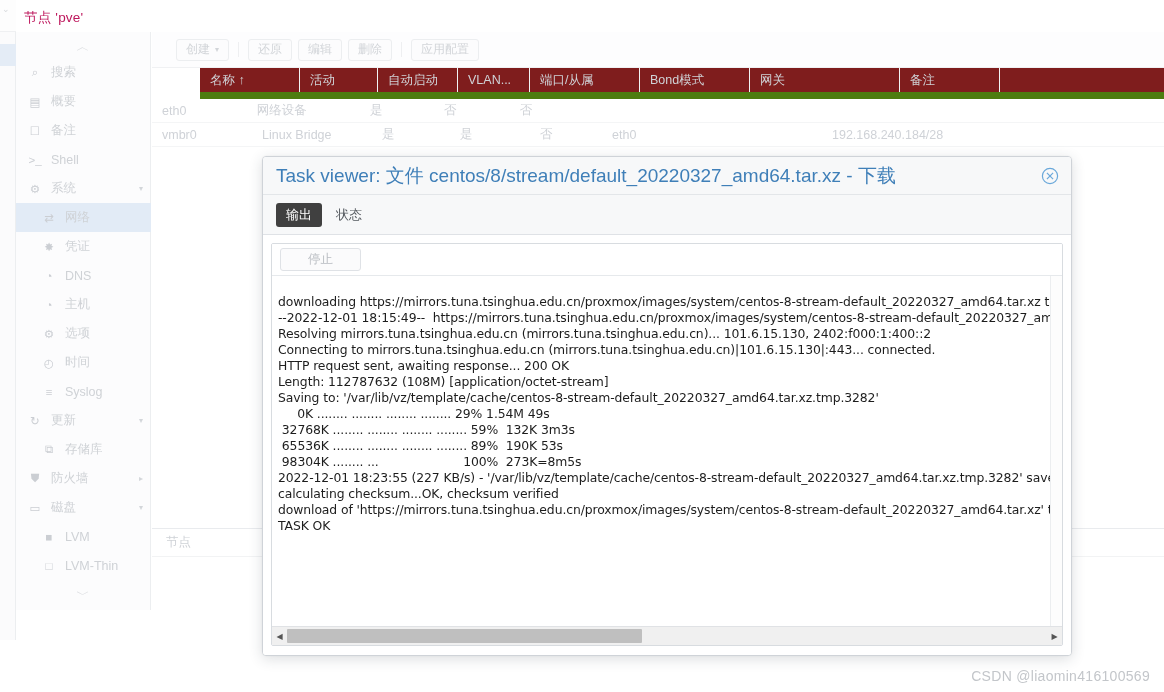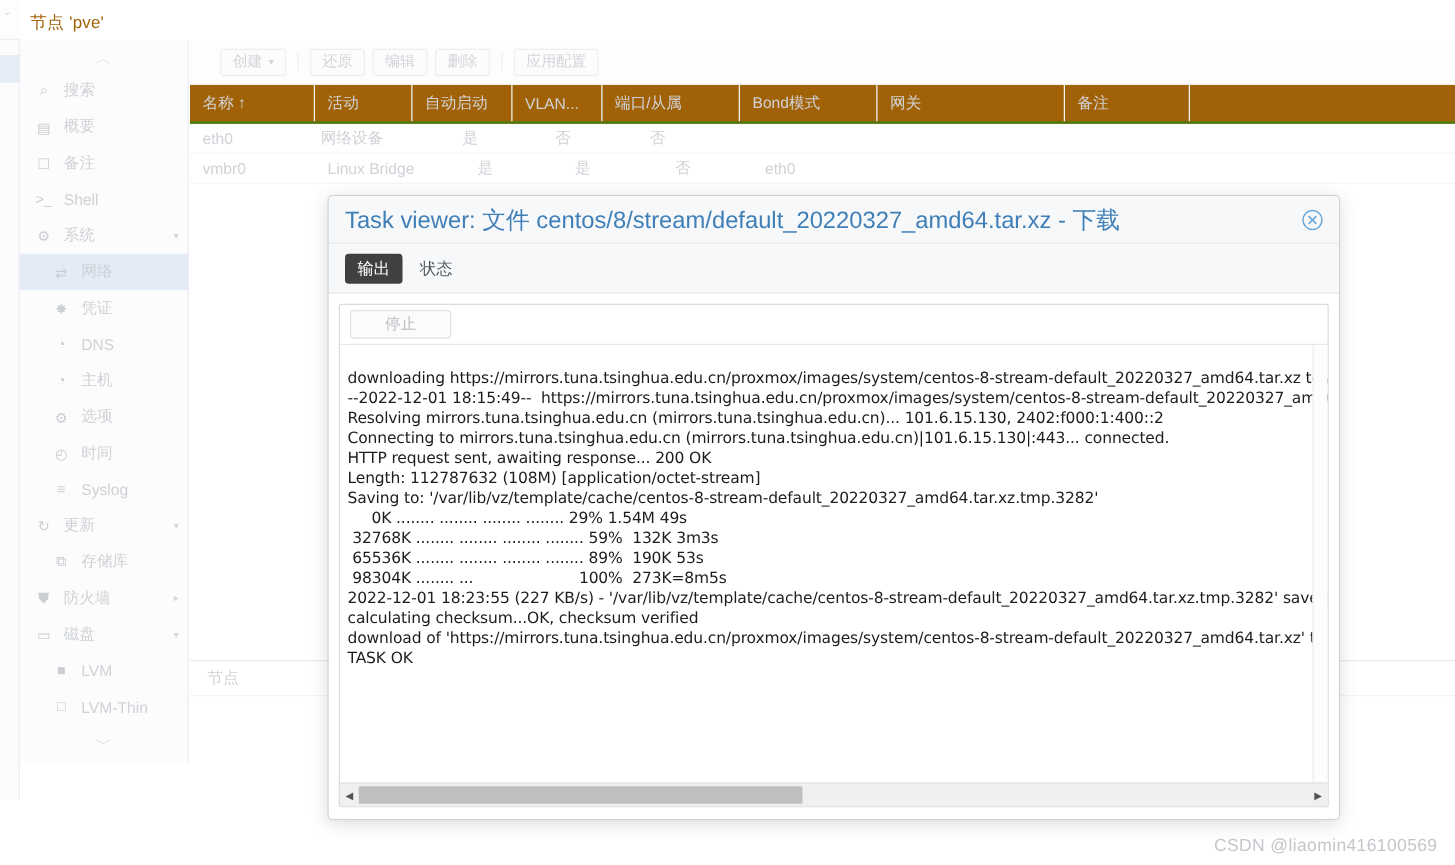--- a/index.html
+++ b/index.html
@@ -25,21 +25,21 @@
   }
   .left-strip-chev {
     position:absolute; left:2px; top:4px; font-size:9px; color:#d8dadd;
   }
   .left-strip-sel {
     position:absolute; left:0; top:44px; width:16px; height:22px;
     background:#e4ecf6;
   }
 
   .node-title {
-    position:absolute; left:24px; top:9px; font-size:13.5px; color:#a16207;
+    position:absolute; left:24px; top:9px; font-size:13.5px; color:#be185d;
     letter-spacing:.2px;
   }
 
   .sidebar {
     position:absolute; left:16px; top:32px; width:135px; height:578px;
     background:#fcfcfd; border-right:1px solid #eceef0;
   }
   .sb-collapse {
     position:absolute; left:0; right:0; top:6px; height:18px;
     text-align:center; color:#dcdee1; font-size:13px; line-height:18px;
@@ -72,21 +72,21 @@
     display:flex; align-items:center; padding-left:24px; gap:6px;
   }
   .tb-btn {
     border:1px solid #eceef0; border-radius:3px; background:#fcfcfd;
     font-size:12px; color:#d2d5d9; padding:3px 9px; height:22px;
     display:flex; align-items:center; gap:5px; white-space:nowrap;
   }
   .tb-sep { width:1px; height:15px; background:#eeeff1; margin:0 3px; }
 
   .tbl { position:absolute; left:0; top:36px; right:0; }
-  .tbl-head { display:flex; height:31px; border-bottom:2px solid #4d7c0f; background:#a16207; }
+  .tbl-head { display:flex; height:31px; border-bottom:7px solid #4d7c0f; background:#7f1d1d;margin-left:48px; }
   .th {
     font-size:12.5px; color:#d0d3d7; display:flex; align-items:center;
     padding-left:10px; border-right:1px solid #f2f3f4; white-space:nowrap; overflow:hidden;
   }
   .tr { display:flex; height:24px; border-bottom:1px solid #f4f5f6; }
   .td { font-size:12.5px; color:#cfd2d7; display:flex; align-items:center;
         padding-left:10px; white-space:nowrap; overflow:hidden; }
 
   .bottom-panel {
     position:absolute; left:0; bottom:0; right:0; height:82px;
@@ -334,20 +334,21 @@
               <div class="td" style="width: 100px;"></div>
             </div>
             <div class="tr">
               <div class="td" style="width: 100px;">vmbr0</div>
               <div class="td" style="width: 120px;">Linux Bridge</div>
               <div class="td" style="width: 78px;">是</div>
               <div class="td" style="width: 80px;">是</div>
               <div class="td" style="width: 72px;">否</div>
               <div class="td" style="width: 110px;">eth0</div>
               <div class="td" style="width: 110px;"></div>
+              <div class="td" style="width: 150px;">192.168.240.184/28</div>
               <div class="td" style="width: 100px;"></div>
             </div>
           </div>
       </div>
 
       <div class="bottom-panel">
         <div class="bp-head" id="bp-head">
             <div class="bp-th" style="width: 120px;">节点</div>
             <div class="bp-th" style="width: 155px;">用户名</div>
             <div class="bp-th" style="width: 400px;">描述</div>

